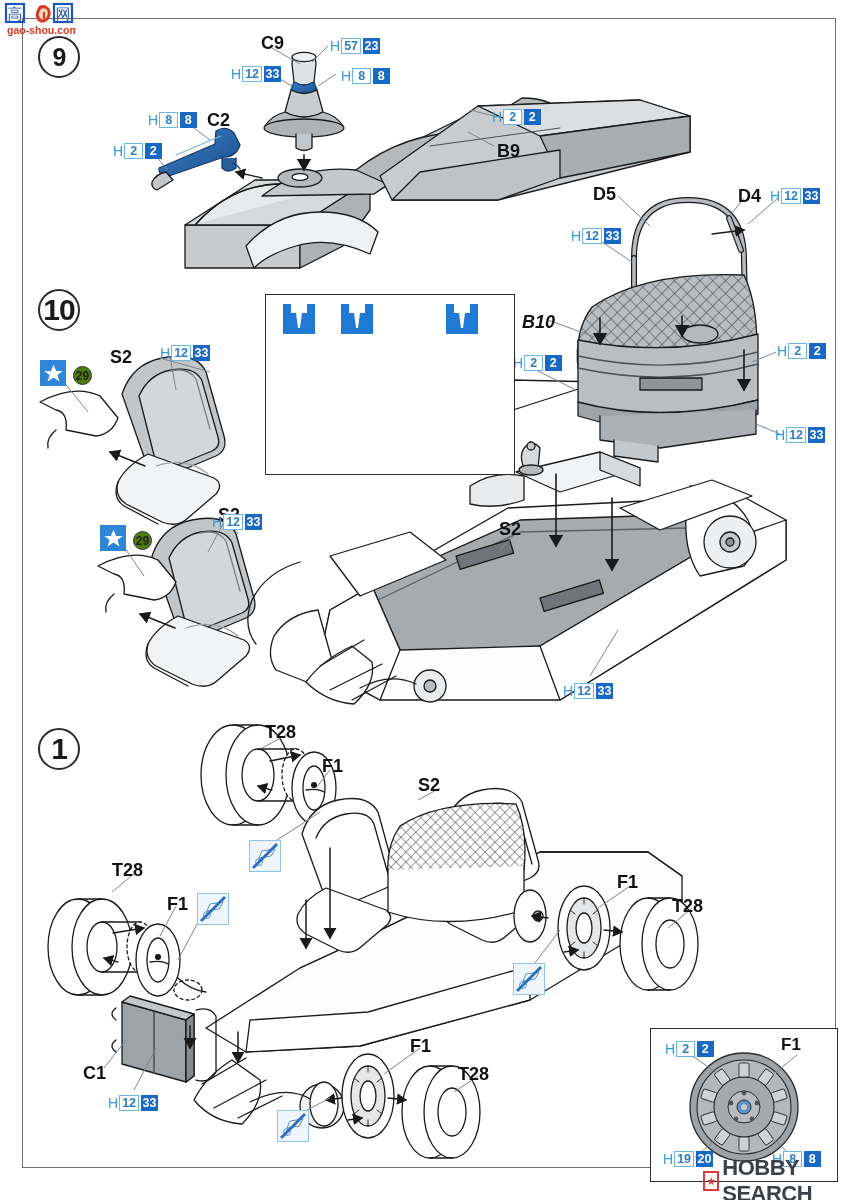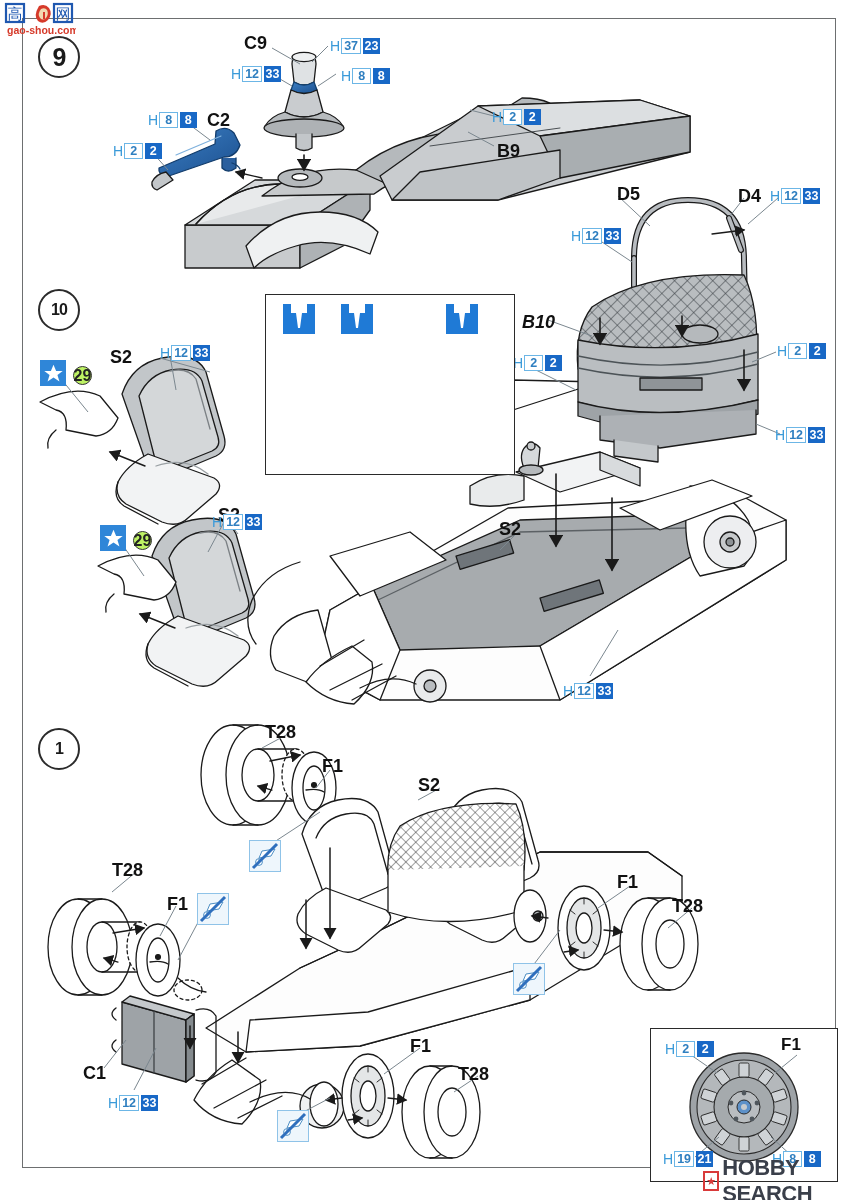--- a/index.html
+++ b/index.html
@@ -7,43 +7,43 @@
        font-family:"Liberation Sans","DejaVu Sans",sans-serif;}
   #sheet{position:absolute;inset:0;width:854px;height:1200px;background:#fff;}
   
   #page-border{position:absolute;left:22px;top:18px;right:18px;bottom:32px;
        border:1.6px solid #6d6f70;box-sizing:border-box;}
 
   
   .step-circle{position:absolute;width:38px;height:38px;border-radius:50%;
       border:2.6px solid #2b2b2b;display:flex;align-items:center;justify-content:center;
       font-weight:bold;font-size:25px;color:#1a1a1a;letter-spacing:-1px;background:#fff;}
-  .step-circle.two{font-size:16px;}
+  .step-circle.two{font-size:30px;}
 
   
   .plabel{position:absolute;font-weight:bold;font-size:18px;color:#111;white-space:nowrap;}
 
   
   .paint{position:absolute;display:flex;align-items:center;white-space:nowrap;height:16px;}
   .paint .h{color:#3a9ad9;font-size:14px;font-weight:normal;margin-right:1px;
       font-family:"Liberation Sans",sans-serif;}
   .paint .b1{border:1.4px solid #6cb6e6;color:#2f7fc0;background:#fff;
       font-size:12.5px;font-weight:bold;padding:0 2px;min-width:13px;text-align:center;
       line-height:14px;height:14px;box-sizing:content-box;}
   .paint .b2{background:#1868c6;color:#fff;font-size:12.5px;font-weight:bold;
       padding:0 2px;min-width:13px;text-align:center;line-height:16px;height:16px;
       margin-left:1.5px;box-sizing:content-box;}
 
   
   .star-box{position:absolute;width:26px;height:26px;background:#2f86d8;
       display:flex;align-items:center;justify-content:center;}
   .star-box svg{width:21px;height:21px;}
   .decal-num{position:absolute;width:17px;height:17px;border-radius:50%;
-      border:1.2px solid #333;font-size:16px;font-weight:bold;color:#222;
-      display:flex;align-items:center;justify-content:center;background:#bef264;}
+      border:1.2px solid #333;font-size:12px;font-weight:bold;color:#222;
+      display:flex;align-items:center;justify-content:center;background:#4d7c0f;}
 
   
   .noglue{position:absolute;width:30px;height:30px;background:#eef6fc;
       border:1.3px solid #8fc3e8;}
   .noglue svg{width:30px;height:30px;display:block;}
 
   
   .clamp{position:absolute;width:32px;height:30px;}
 
   
@@ -386,27 +386,27 @@
       <path d="M292 1118 L330 1098"></path>
     </g>
   </svg>
 
   <div id="page-border"></div>
 
   <div class="step-circle" style="left:38px;top:36px;">9</div>
   <div class="step-circle two" style="left:38px;top:289px;">10</div>
   <div class="step-circle two" style="left:38px;top:728px;">1</div>
 
-  <div class="plabel" style="left:244px;top:33px;">C9</div>
+  <div class="plabel" style="left:261px;top:33px;">C9</div>
   <div class="plabel" style="left:207px;top:110px;">C2</div>
   <div class="plabel" style="left:497px;top:141px;">B9</div>
 
   <div class="paint" style="left:330px;top:38px;">
     <span class="h">H</span>
-    <span class="b1">37</span>
+    <span class="b1">57</span>
     <span class="b2">23</span>
   </div>
   <div class="paint" style="left:231px;top:66px;">
     <span class="h">H</span>
     <span class="b1">12</span>
     <span class="b2">33</span>
   </div>
   <div class="paint" style="left:341px;top:68px;">
     <span class="h">H</span>
     <span class="b1">8</span>
@@ -424,21 +424,21 @@
   </div>
   <div class="paint" style="left:492px;top:109px;">
     <span class="h">H</span>
     <span class="b1">2</span>
     <span class="b2">2</span>
   </div>
 
   <div class="plabel" style="left:110px;top:347px;">S2</div>
   <div class="plabel" style="left:218px;top:505px;">S2</div>
   <div class="plabel" style="left:522px;top:312px;font-style:italic;">B10</div>
-  <div class="plabel" style="left:617px;top:184px;">D5</div>
+  <div class="plabel" style="left:593px;top:184px;">D5</div>
   <div class="plabel" style="left:738px;top:186px;text-align:center;">D4</div>
 
   <div class="paint" style="left:160px;top:345px;">
     <span class="h">H</span>
     <span class="b1">12</span>
     <span class="b2">33</span>
   </div>
   <div class="paint" style="left:212px;top:514px;">
     <span class="h">H</span>
     <span class="b1">12</span>
@@ -598,21 +598,21 @@
     </svg>
     <div class="plabel" style="position:absolute;left:130px;top:6px;font-size:17px;">F1</div>
     <div class="paint" style="left:14px;top:12px;">
       <span class="h">H</span>
       <span class="b1">2</span>
       <span class="b2">2</span>
     </div>
     <div class="paint" style="left:12px;top:122px;">
       <span class="h">H</span>
       <span class="b1">19</span>
-      <span class="b2">21</span>
+      <span class="b2">20</span>
     </div>
     <div class="paint" style="left:121px;top:122px;">
       <span class="h">H</span>
       <span class="b1">8</span>
       <span class="b2">8</span>
     </div>
   </div>
 
   <div id="wm-top">
     <svg viewBox="0 0 72 38" style="width:72px;height:38px;">

